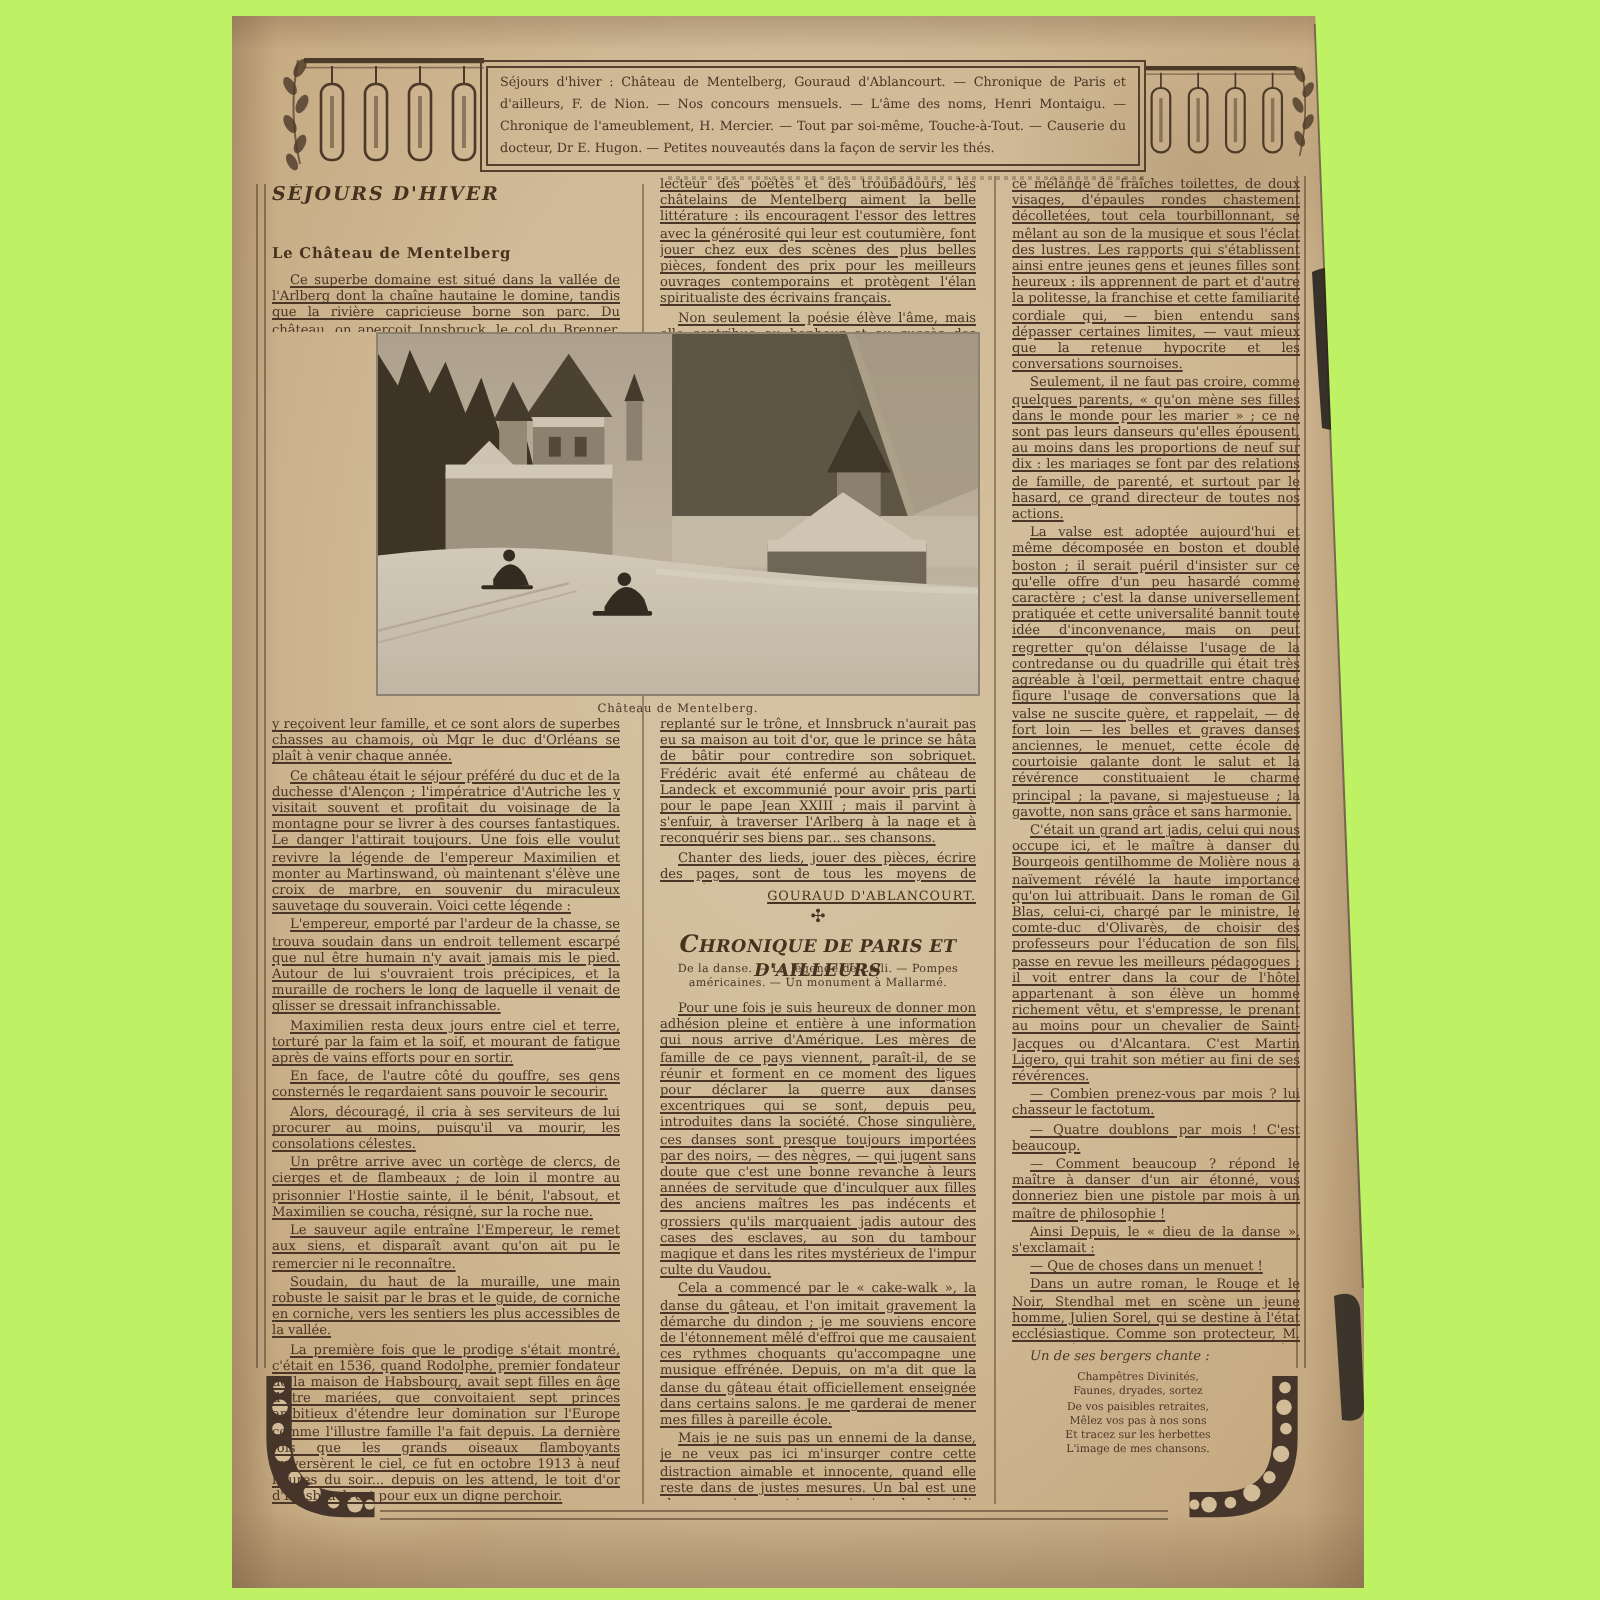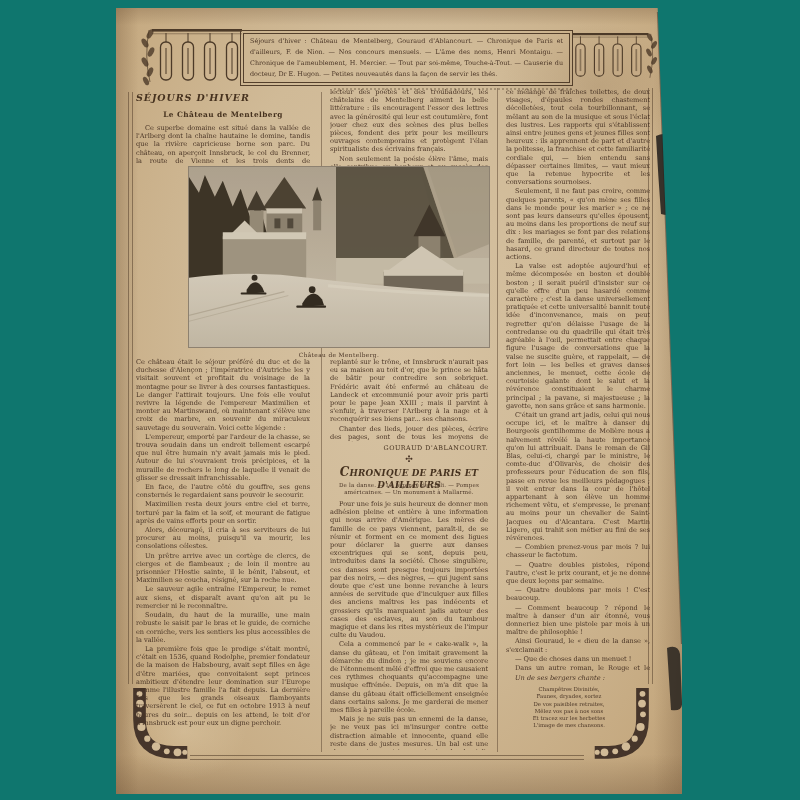--- a/index.html
+++ b/index.html
@@ -1,53 +1,53 @@
 <!DOCTYPE html>
 <html><head>
 <meta charset="utf-8">
 <style>
   html,body{margin:0;padding:0;}
   body{width:800px;height:800px;background:#ffffff;font-family:"DejaVu Serif",serif;}
-  .stage{position:relative;width:800px;height:800px;background:#0f766e;overflow:hidden;}
+  .stage{position:relative;width:800px;height:800px;background:#bef264;overflow:hidden;}
 
   .page{
     position:absolute;left:116px;top:8px;width:566px;height:786px;
     background:
       radial-gradient(90px 70px at 12% 92%, rgba(255,244,216,.20), transparent 70%),
       radial-gradient(140px 90px at 85% 10%, rgba(120,90,58,.18), transparent 70%),
       linear-gradient(90deg, rgba(108,80,52,.30) 0, rgba(108,80,52,0) 4%),
       linear-gradient(270deg, rgba(108,80,52,.26) 0, rgba(108,80,52,0) 5%),
       linear-gradient(180deg, rgba(108,80,52,.28) 0, rgba(108,80,52,0) 2.2%),
       linear-gradient(0deg, rgba(96,70,46,.30) 0, rgba(96,70,46,0) 5%),
       radial-gradient(ellipse at 50% 42%, #d7c3a3 0%, #d0ba97 48%, #c5a980 86%, #b99b72 100%);
     clip-path: polygon(0 0, 95.7% 0, 100% 81%, 100% 100%, 0 100%);
     filter: blur(.18px);
   }
 
   .abs{position:absolute;}
-  .bodytxt{font:6.6px/8.2px "DejaVu Serif",serif;color:#4a3526;text-align:justify;overflow:hidden;letter-spacing:-.04px;}
+  .bodytxt{font:6.6px/8.2px "DejaVu Serif",serif;color:#4a3526;text-align:justify;overflow:hidden;letter-spacing:-.04px;text-decoration:underline;}
   .para{margin:0;text-indent:9px;}
   .para+.para{margin-top:1px;}
   .cont .para:first-child{text-indent:0;}
 
   .vrule2{width:3px;border-left:1px solid rgba(88,66,45,.55);border-right:1px solid rgba(88,66,45,.55);}
   .vrule1{width:1px;background:rgba(88,66,45,.5);}
   .hrule2{height:3px;border-top:1px solid rgba(88,66,45,.6);border-bottom:1px solid rgba(88,66,45,.6);}
 
   .header-box{left:124px;top:22px;width:333px;height:56px;border:1.2px solid #54402c;box-sizing:border-box;}
   .header-box::before{content:"";position:absolute;inset:2px;border:1px solid #54402c;}
   .header-box-inner{position:absolute;inset:5px 9px;font:6.4px/11px "DejaVu Serif",serif;color:#4a3526;text-align:justify;overflow:hidden;}
   .header-shelf{left:218px;top:80px;width:238px;height:0;border-top:2px dotted rgba(76,58,40,.32);}
 
   .sec-title{font:italic bold 9.5px/12px "DejaVu Serif",serif;color:#46321f;letter-spacing:.9px;}
-  .art-title{font:bold 7.4px/10px "DejaVu Serif",serif;color:#46321f;text-align:center;letter-spacing:.4px;margin-top:6px;}
+  .art-title{font:bold 7.4px/10px "DejaVu Serif",serif;color:#46321f;letter-spacing:.4px;margin-top:18px;}
   .chron-title{font:italic bold 8.8px/12px "DejaVu Serif",serif;color:#46321f;text-align:center;letter-spacing:.2px;}
   .chron-title::first-letter{font-size:12px;}
   .chron-sub{font:5.6px/7px "DejaVu Serif",serif;color:#4a3526;text-align:center;letter-spacing:.2px;}
-  .signature{font:6.4px/8px "DejaVu Serif",serif;color:#46321f;text-align:right;letter-spacing:.5px;}
+  .signature{font:6.4px/8px "DejaVu Serif",serif;color:#46321f;text-align:right;letter-spacing:.5px;text-decoration:underline;}
   .fleuron{font:9px/9px "DejaVu Sans",sans-serif;color:#4a3526;text-align:center;}
   .caption{font:5.8px/7px "DejaVu Serif",serif;color:#4a3526;text-align:center;letter-spacing:.4px;}
   .verse-intro{font:6.6px/8px "DejaVu Serif",serif;color:#4a3526;text-indent:9px;}
   .verse{font:5.4px/7.3px "DejaVu Serif",serif;color:#4a3526;text-align:center;}
 
   .photo{left:72px;top:158px;width:302px;height:182px;border:1px solid rgba(70,54,38,.45);box-sizing:border-box;background:#c6bfae;}
   .photo svg{display:block;width:100%;height:100%;}
 
   .orn svg,.corner svg{display:block;width:100%;height:100%;}
   .edge-marks{left:0;top:0;width:566px;height:786px;pointer-events:none;}
@@ -221,24 +221,25 @@
           <circle cx="124" cy="124" r="3.4"></circle>
           <path d="M114 138 Q124 120 134 134 L136 140 L114 141 Z"></path>
           <rect x="108" y="140" width="30" height="2.4" rx="1"></rect>
         </g>
         <rect width="302" height="182" fill="#8a6d48" opacity=".13"></rect>
       </svg>
     </div>
     <div class="abs caption" style="left:72px;top:344px;width:302px;">Château de Mentelberg.</div>
 
     <div class="abs bodytxt cont" style="left:20px;top:350px;width:174px;height:394px;">
+        <p class="para">y reçoivent leur famille, et ce sont alors de superbes chasses au chamois, où Mgr le duc d'Orléans se plaît à venir chaque année.</p>
         <p class="para">Ce château était le séjour préféré du duc et de la duchesse d'Alençon ; l'impératrice d'Autriche les y visitait souvent et profitait du voisinage de la montagne pour se livrer à des courses fantastiques. Le danger l'attirait toujours. Une fois elle voulut revivre la légende de l'empereur Maximilien et monter au Martinswand, où maintenant s'élève une croix de marbre, en souvenir du miraculeux sauvetage du souverain. Voici cette légende :</p>
         <p class="para">L'empereur, emporté par l'ardeur de la chasse, se trouva soudain dans un endroit tellement escarpé que nul être humain n'y avait jamais mis le pied. Autour de lui s'ouvraient trois précipices, et la muraille de rochers le long de laquelle il venait de glisser se dressait infranchissable.</p>
+        <p class="para">Maximilien resta deux jours entre ciel et terre, torturé par la faim et la soif, et mourant de fatigue après de vains efforts pour en sortir.</p>
         <p class="para">En face, de l'autre côté du gouffre, ses gens consternés le regardaient sans pouvoir le secourir.</p>
-        <p class="para">Maximilien resta deux jours entre ciel et terre, torturé par la faim et la soif, et mourant de fatigue après de vains efforts pour en sortir.</p>
         <p class="para">Alors, découragé, il cria à ses serviteurs de lui procurer au moins, puisqu'il va mourir, les consolations célestes.</p>
         <p class="para">Un prêtre arrive avec un cortège de clercs, de cierges et de flambeaux ; de loin il montre au prisonnier l'Hostie sainte, il le bénit, l'absout, et Maximilien se coucha, résigné, sur la roche nue.</p>
         <p class="para">Le sauveur agile entraîne l'Empereur, le remet aux siens, et disparaît avant qu'on ait pu le remercier ni le reconnaître.</p>
         <p class="para">Soudain, du haut de la muraille, une main robuste le saisit par le bras et le guide, de corniche en corniche, vers les sentiers les plus accessibles de la vallée.</p>
         <p class="para">La première fois que le prodige s'était montré, c'était en 1536, quand Rodolphe, premier fondateur de la maison de Habsbourg, avait sept filles en âge d'être mariées, que convoitaient sept princes ambitieux d'étendre leur domination sur l'Europe comme l'illustre famille l'a fait depuis. La dernière fois que les grands oiseaux flamboyants traversèrent le ciel, ce fut en octobre 1913 à neuf heures du soir... depuis on les attend, le toit d'or d'Innsbruck est pour eux un digne perchoir.</p>
       </div>
 
     <div class="abs bodytxt cont" style="left:214px;top:350px;width:158px;height:84px;">
         <p class="para">replanté sur le trône, et Innsbruck n'aurait pas eu sa maison au toit d'or, que le prince se hâta de bâtir pour contredire son sobriquet. Frédéric avait été enfermé au château de Landeck et excommunié pour avoir pris parti pour le pape Jean XXIII ; mais il parvint à s'enfuir, à traverser l'Arlberg à la nage et à reconquérir ses biens par... ses chansons.</p>
         <p class="para">Chanter des lieds, jouer des pièces, écrire des pages, sont de tous les moyens de conquête les plus pacifiques et les plus certains, parce qu'ils impressionnent le cœur, la pensée, l'esprit, conducteur des gestes.</p>
@@ -252,24 +253,23 @@
         <p class="para">Cela a commencé par le « cake-walk », la danse du gâteau, et l'on imitait gravement la démarche du dindon ; je me souviens encore de l'étonnement mêlé d'effroi que me causaient ces rythmes choquants qu'accompagne une musique effrénée. Depuis, on m'a dit que la danse du gâteau était officiellement enseignée dans certains salons. Je me garderai de mener mes filles à pareille école.</p>
         <p class="para">Mais je ne suis pas un ennemi de la danse, je ne veux pas ici m'insurger contre cette distraction aimable et innocente, quand elle reste dans de justes mesures. Un bal est une chose gracieuse, et je ne sais rien de plus joli, pour un observateur désintéressé, que</p>
       </div>
 
     <div class="abs bodytxt cont" style="left:390px;top:80px;width:144px;height:584px;">
         <p class="para">ce mélange de fraîches toilettes, de doux visages, d'épaules rondes chastement décolletées, tout cela tourbillonnant, se mêlant au son de la musique et sous l'éclat des lustres. Les rapports qui s'établissent ainsi entre jeunes gens et jeunes filles sont heureux : ils apprennent de part et d'autre la politesse, la franchise et cette familiarité cordiale qui, — bien entendu sans dépasser certaines limites, — vaut mieux que la retenue hypocrite et les conversations sournoises.</p>
         <p class="para">Seulement, il ne faut pas croire, comme quelques parents, « qu'on mène ses filles dans le monde pour les marier » ; ce ne sont pas leurs danseurs qu'elles épousent, au moins dans les proportions de neuf sur dix : les mariages se font par des relations de famille, de parenté, et surtout par le hasard, ce grand directeur de toutes nos actions.</p>
         <p class="para">La valse est adoptée aujourd'hui et même décomposée en boston et double boston ; il serait puéril d'insister sur ce qu'elle offre d'un peu hasardé comme caractère ; c'est la danse universellement pratiquée et cette universalité bannit toute idée d'inconvenance, mais on peut regretter qu'on délaisse l'usage de la contredanse ou du quadrille qui était très agréable à l'œil, permettait entre chaque figure l'usage de conversations que la valse ne suscite guère, et rappelait, — de fort loin — les belles et graves danses anciennes, le menuet, cette école de courtoisie galante dont le salut et la révérence constituaient le charme principal ; la pavane, si majestueuse ; la gavotte, non sans grâce et sans harmonie.</p>
         <p class="para">C'était un grand art jadis, celui qui nous occupe ici, et le maître à danser du Bourgeois gentilhomme de Molière nous a naïvement révélé la haute importance qu'on lui attribuait. Dans le roman de Gil Blas, celui-ci, chargé par le ministre, le comte-duc d'Olivarès, de choisir des professeurs pour l'éducation de son fils, passe en revue les meilleurs pédagogues ; il voit entrer dans la cour de l'hôtel appartenant à son élève un homme richement vêtu, et s'empresse, le prenant au moins pour un chevalier de Saint-Jacques ou d'Alcantara. C'est Martin Ligero, qui trahit son métier au fini de ses révérences.</p>
         <p class="para">— Combien prenez-vous par mois ? lui chasseur le factotum.</p>
-        <p class="para">— Quatre doubles pistoles, répond l'autre, c'est le prix courant, et je ne donne que deux leçons par semaine.</p>
         <p class="para">— Quatre doublons par mois ! C'est beaucoup.</p>
         <p class="para">— Comment beaucoup ? répond le maître à danser d'un air étonné, vous donneriez bien une pistole par mois à un maître de philosophie !</p>
-        <p class="para">Ainsi Gouraud, le « dieu de la danse », s'exclamait :</p>
+        <p class="para">Ainsi Depuis, le « dieu de la danse », s'exclamait :</p>
         <p class="para">— Que de choses dans un menuet !</p>
         <p class="para">Dans un autre roman, le Rouge et le Noir, Stendhal met en scène un jeune homme, Julien Sorel, qui se destine à l'état ecclésiastique. Comme son protecteur, M. de la Môle, poursuit pour lui des visées ambitieuses et veut veiller à son éducation, il s'aperçoit que son protégé se tient mal et ne sait pas entrer dans un salon.</p>
       </div>
     <div class="abs verse-intro" style="left:390px;top:666px;width:144px;font-style:italic;">Un de ses bergers chante :</div>
     <div class="abs verse" style="left:398px;top:678px;width:110px;">
         <div>Champêtres Divinités,</div>
         <div>Faunes, dryades, sortez</div>
         <div>De vos paisibles retraites,</div>
         <div>Mêlez vos pas à nos sons</div>
         <div>Et tracez sur les herbettes</div>

